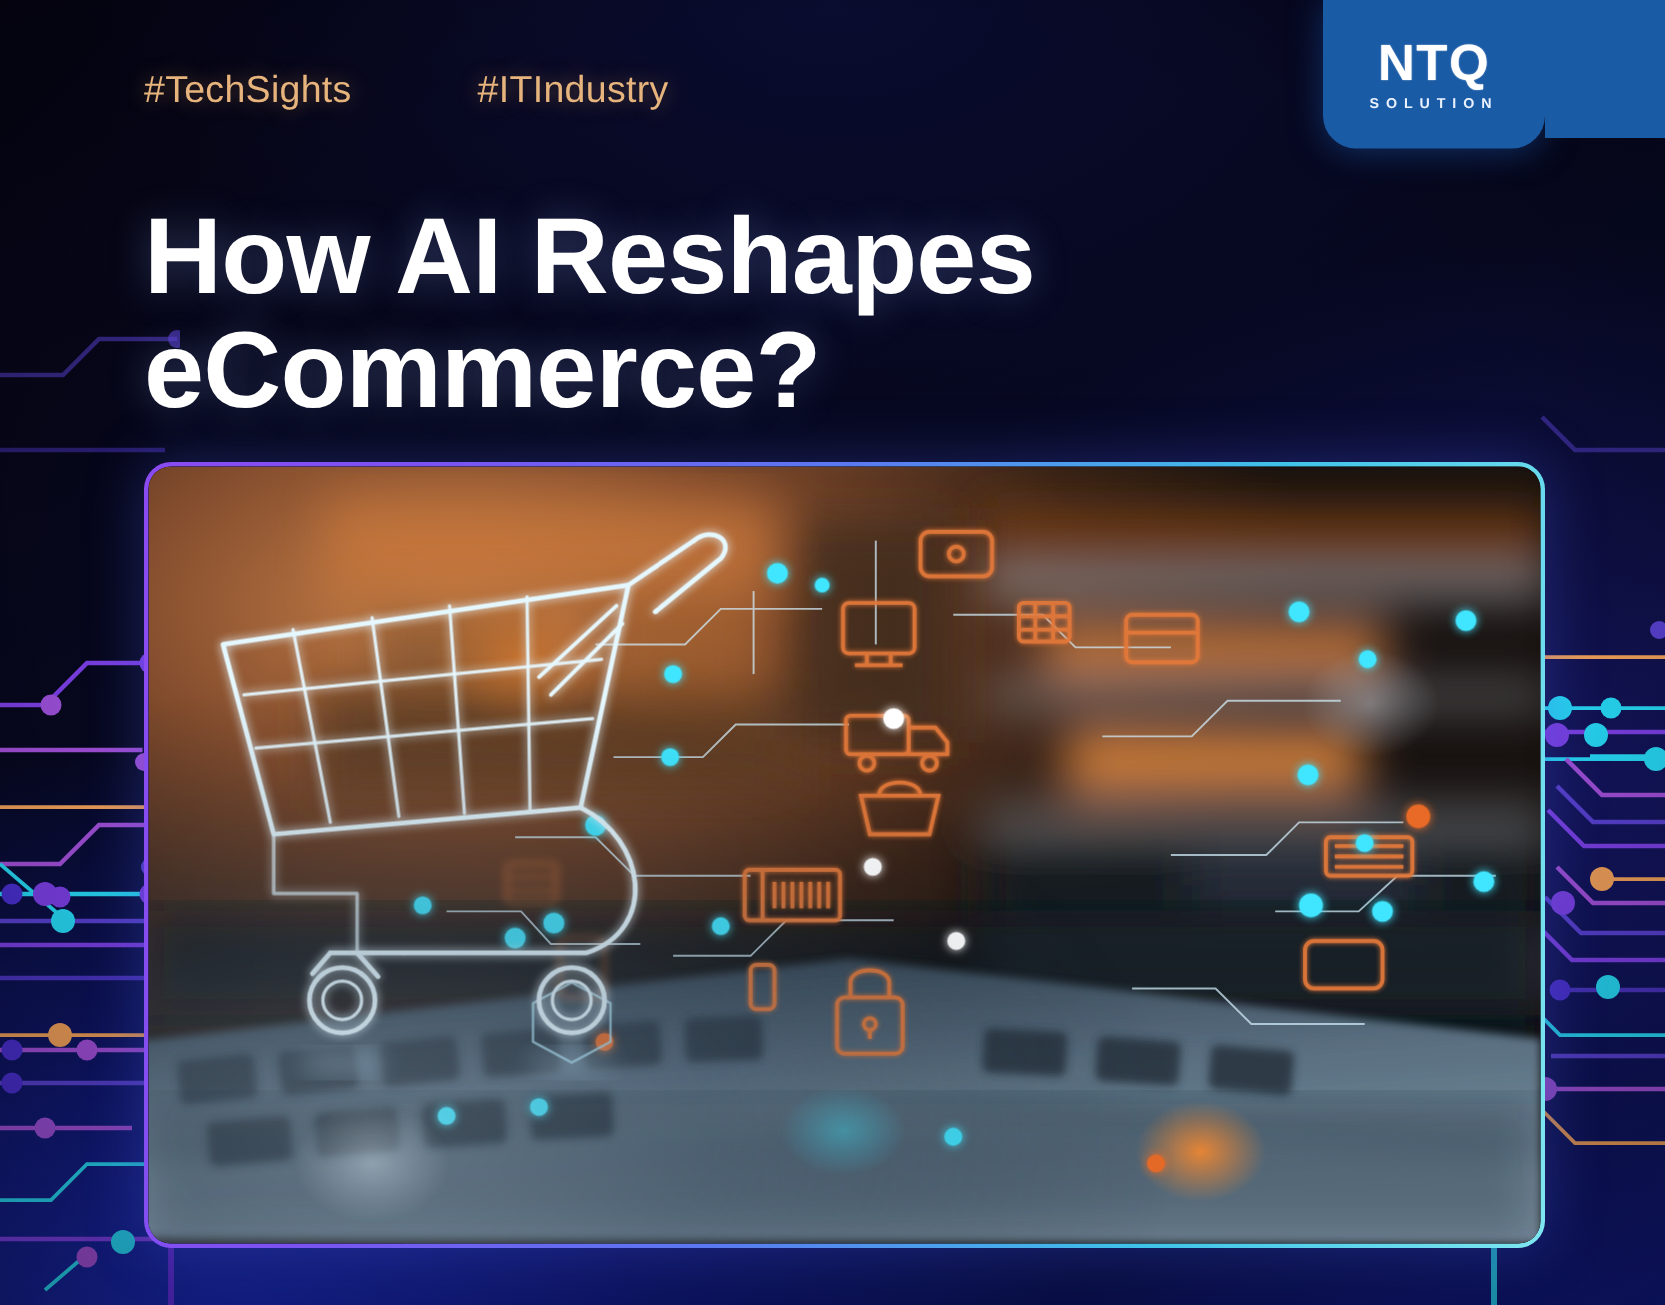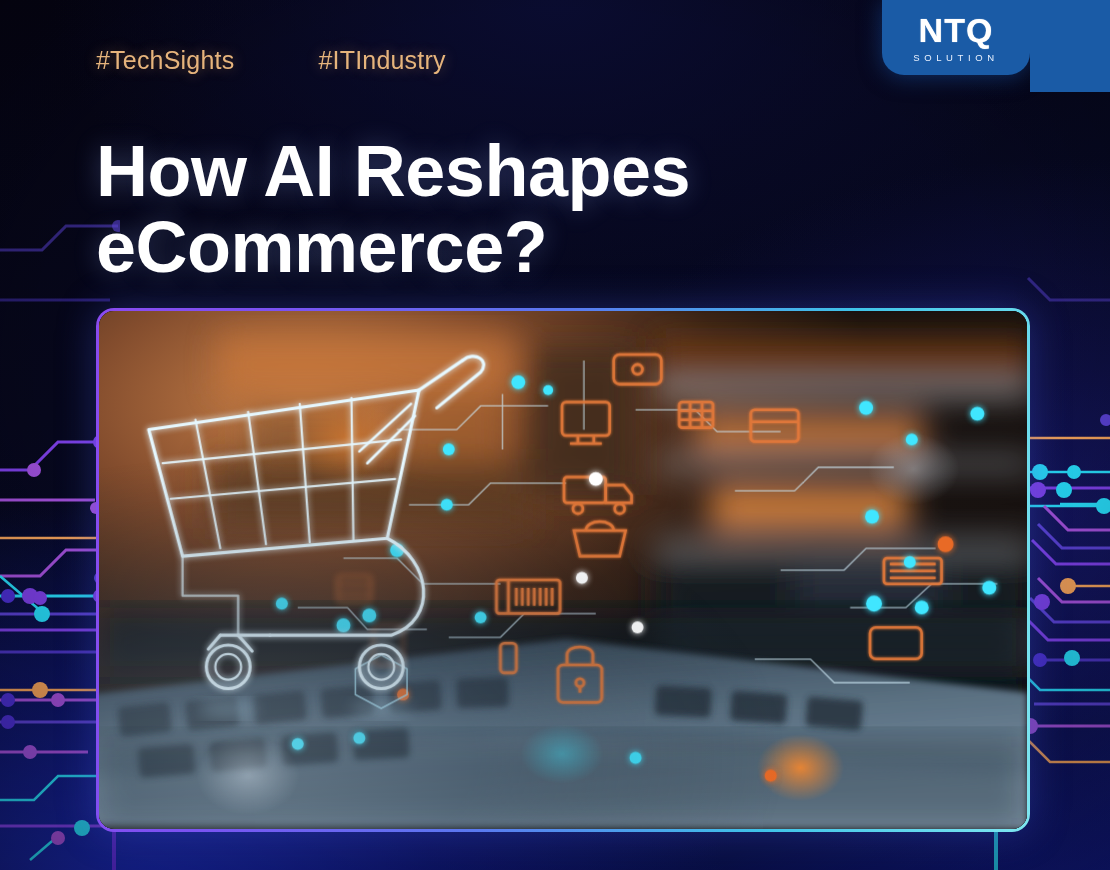--- a/index.html
+++ b/index.html
@@ -39,42 +39,42 @@
   }
   .tag {
     font-size:25px; letter-spacing:0.2px;
     color:#e6b47c;
     text-shadow:0 0 14px rgba(220,160,90,0.45);
   }
 
   
   .logo-badge {
     position:absolute; right:80px; top:0;
-    width:148px; height:75px;
+    width:148px; height:99px;
     background:#1a5ba6;
     border-radius:0 0 22px 22px;
     display:flex; flex-direction:column;
     align-items:center; justify-content:center;
     z-index:8;
     box-shadow:0 2px 22px rgba(24,86,170,0.5);
   }
   .logo-badge::after{
     content:""; position:absolute; right:-80px; top:0;
     width:80px; height:92px; background:#1a5ba6;
     border-radius:0 0 0 0;
   }
   .logo-mark {
     font-size:34px; font-weight:bold; color:#ffffff;
     letter-spacing:1px; line-height:1;
     position:relative; z-index:2;
     text-shadow:0 0 1px rgba(255,255,255,.8);
   }
   .logo-sub {
     font-size:9.5px; color:#eaf2ff; letter-spacing:4.6px;
-    margin-top:5px; position:relative; z-index:2; font-weight:normal;
+    margin-top:5px; position:relative; z-index:2; font-weight:bold;
   }
 
   
   .h1 {
     position:absolute; left:96px; top:134px; z-index:6;
     font-size:72px; font-weight:bold; color:#ffffff;
     letter-spacing:-0.5px; line-height:1.05;
     text-shadow:0 0 26px rgba(150,180,255,0.30);
   }
   .h2 {

